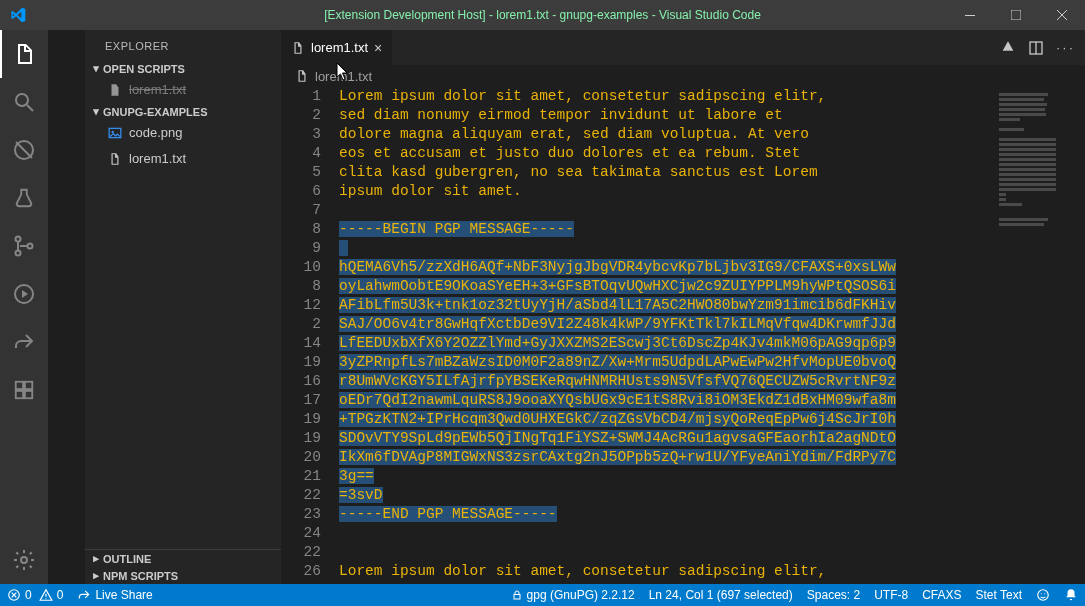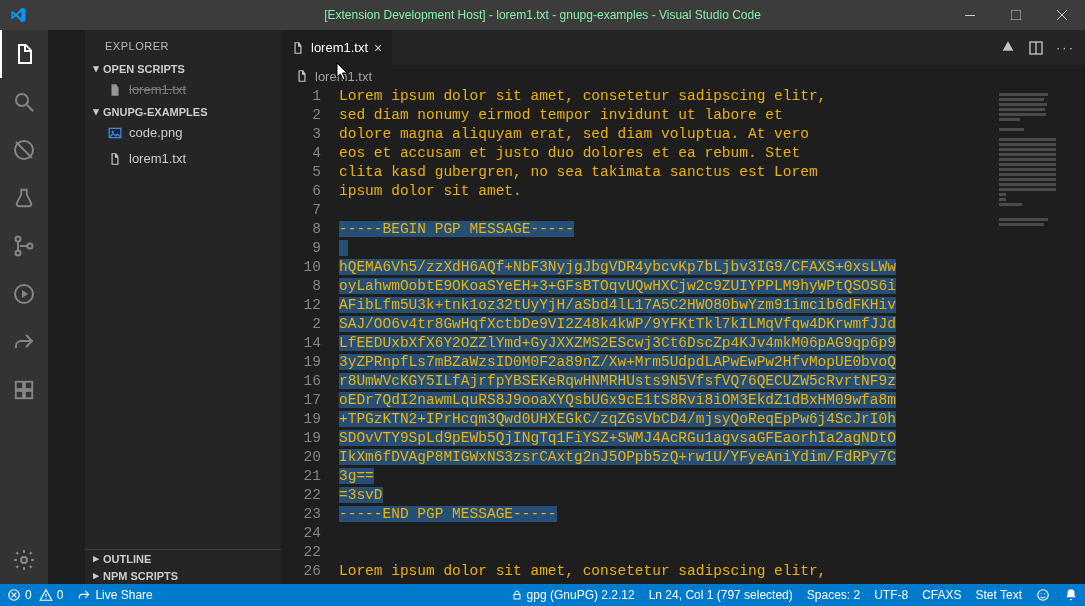--- a/index.html
+++ b/index.html
@@ -491,21 +491,21 @@
   </div>
   <div class="sb-right">
     <div class="sb-item">
       <svg width="12" height="12" viewBox="0 0 24 24">
           <rect x="6" y="11" width="12" height="9" fill="none" stroke="#fff" stroke-width="2"></rect>
           <path d="M8 11V8a4 4 0 018 0v3" fill="none" stroke="#fff" stroke-width="2"></path>
         </svg>
       <span>gpg (GnuPG) 2.2.12</span>
     </div>
     <div class="sb-item">
-        <span>Ln 24, Col 1 (797 selected)</span>
+        <span>Ln 24, Col 1 (697 selected)</span>
       </div>
     <div class="sb-item">
         <span>Spaces: 2</span>
       </div>
     <div class="sb-item">
         <span>UTF-8</span>
       </div>
     <div class="sb-item">
         <span>CFAXS</span>
       </div>

